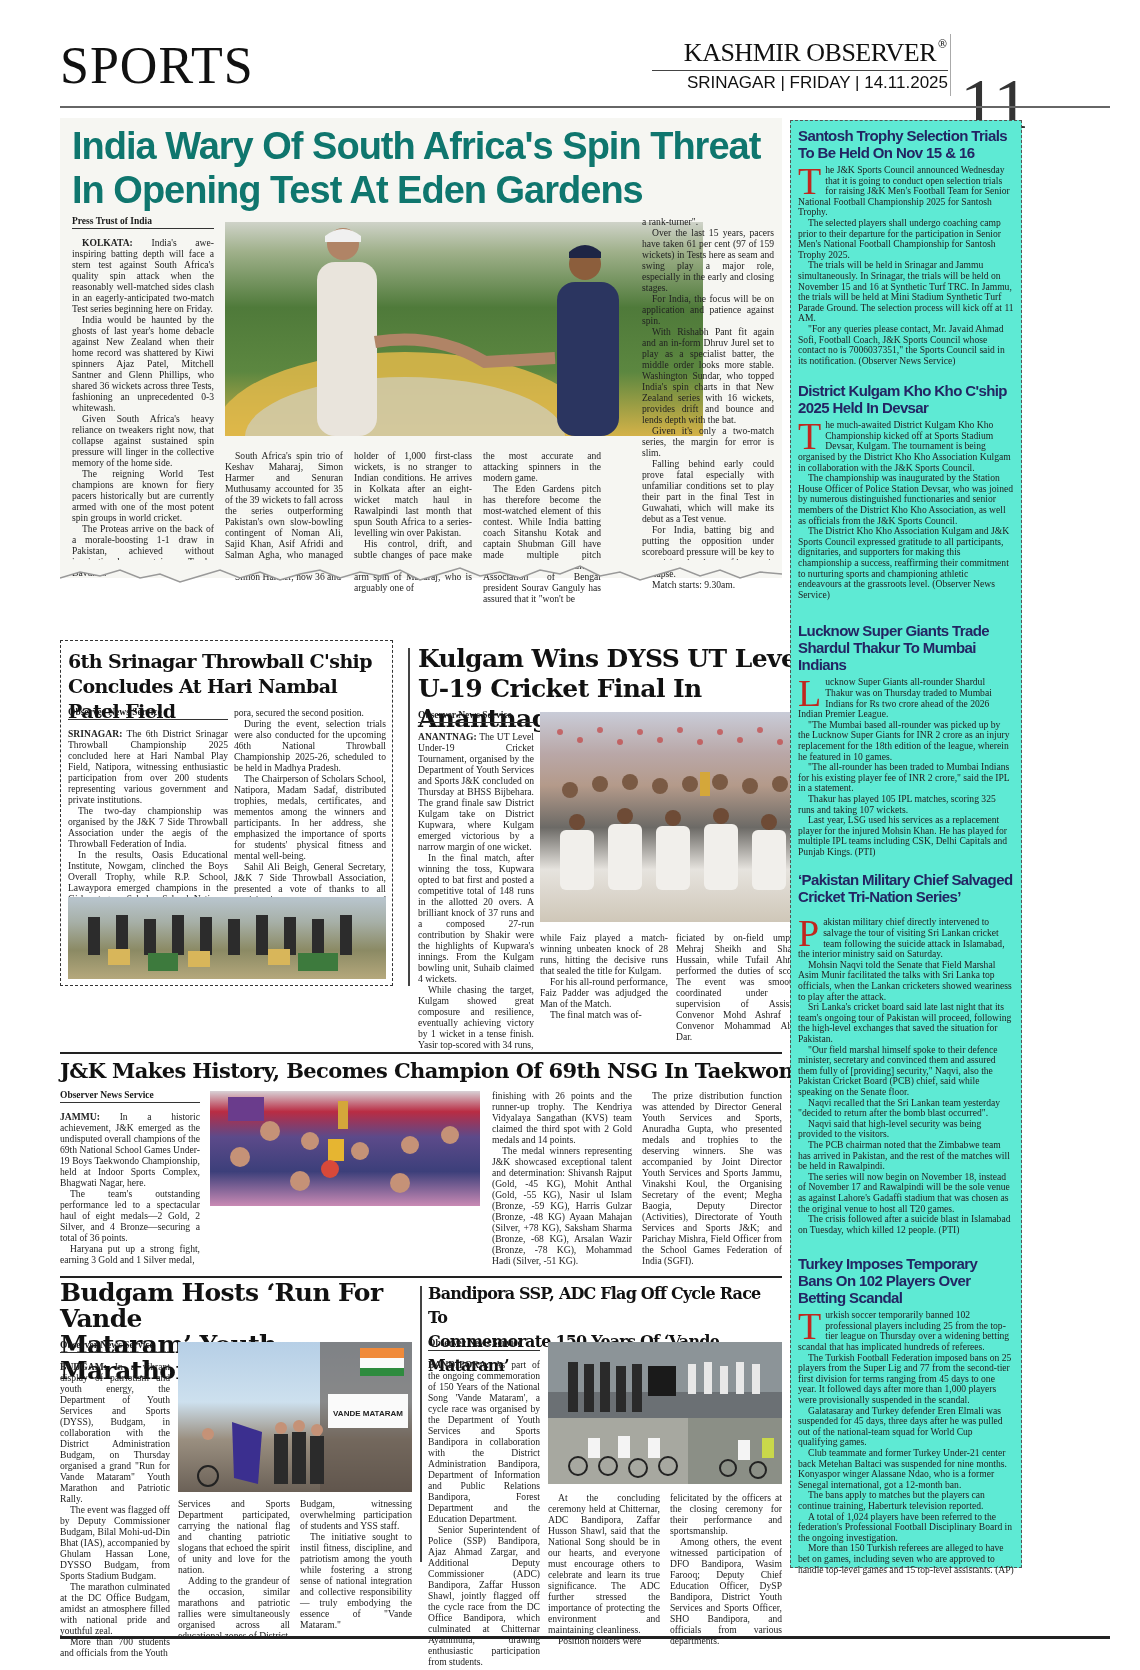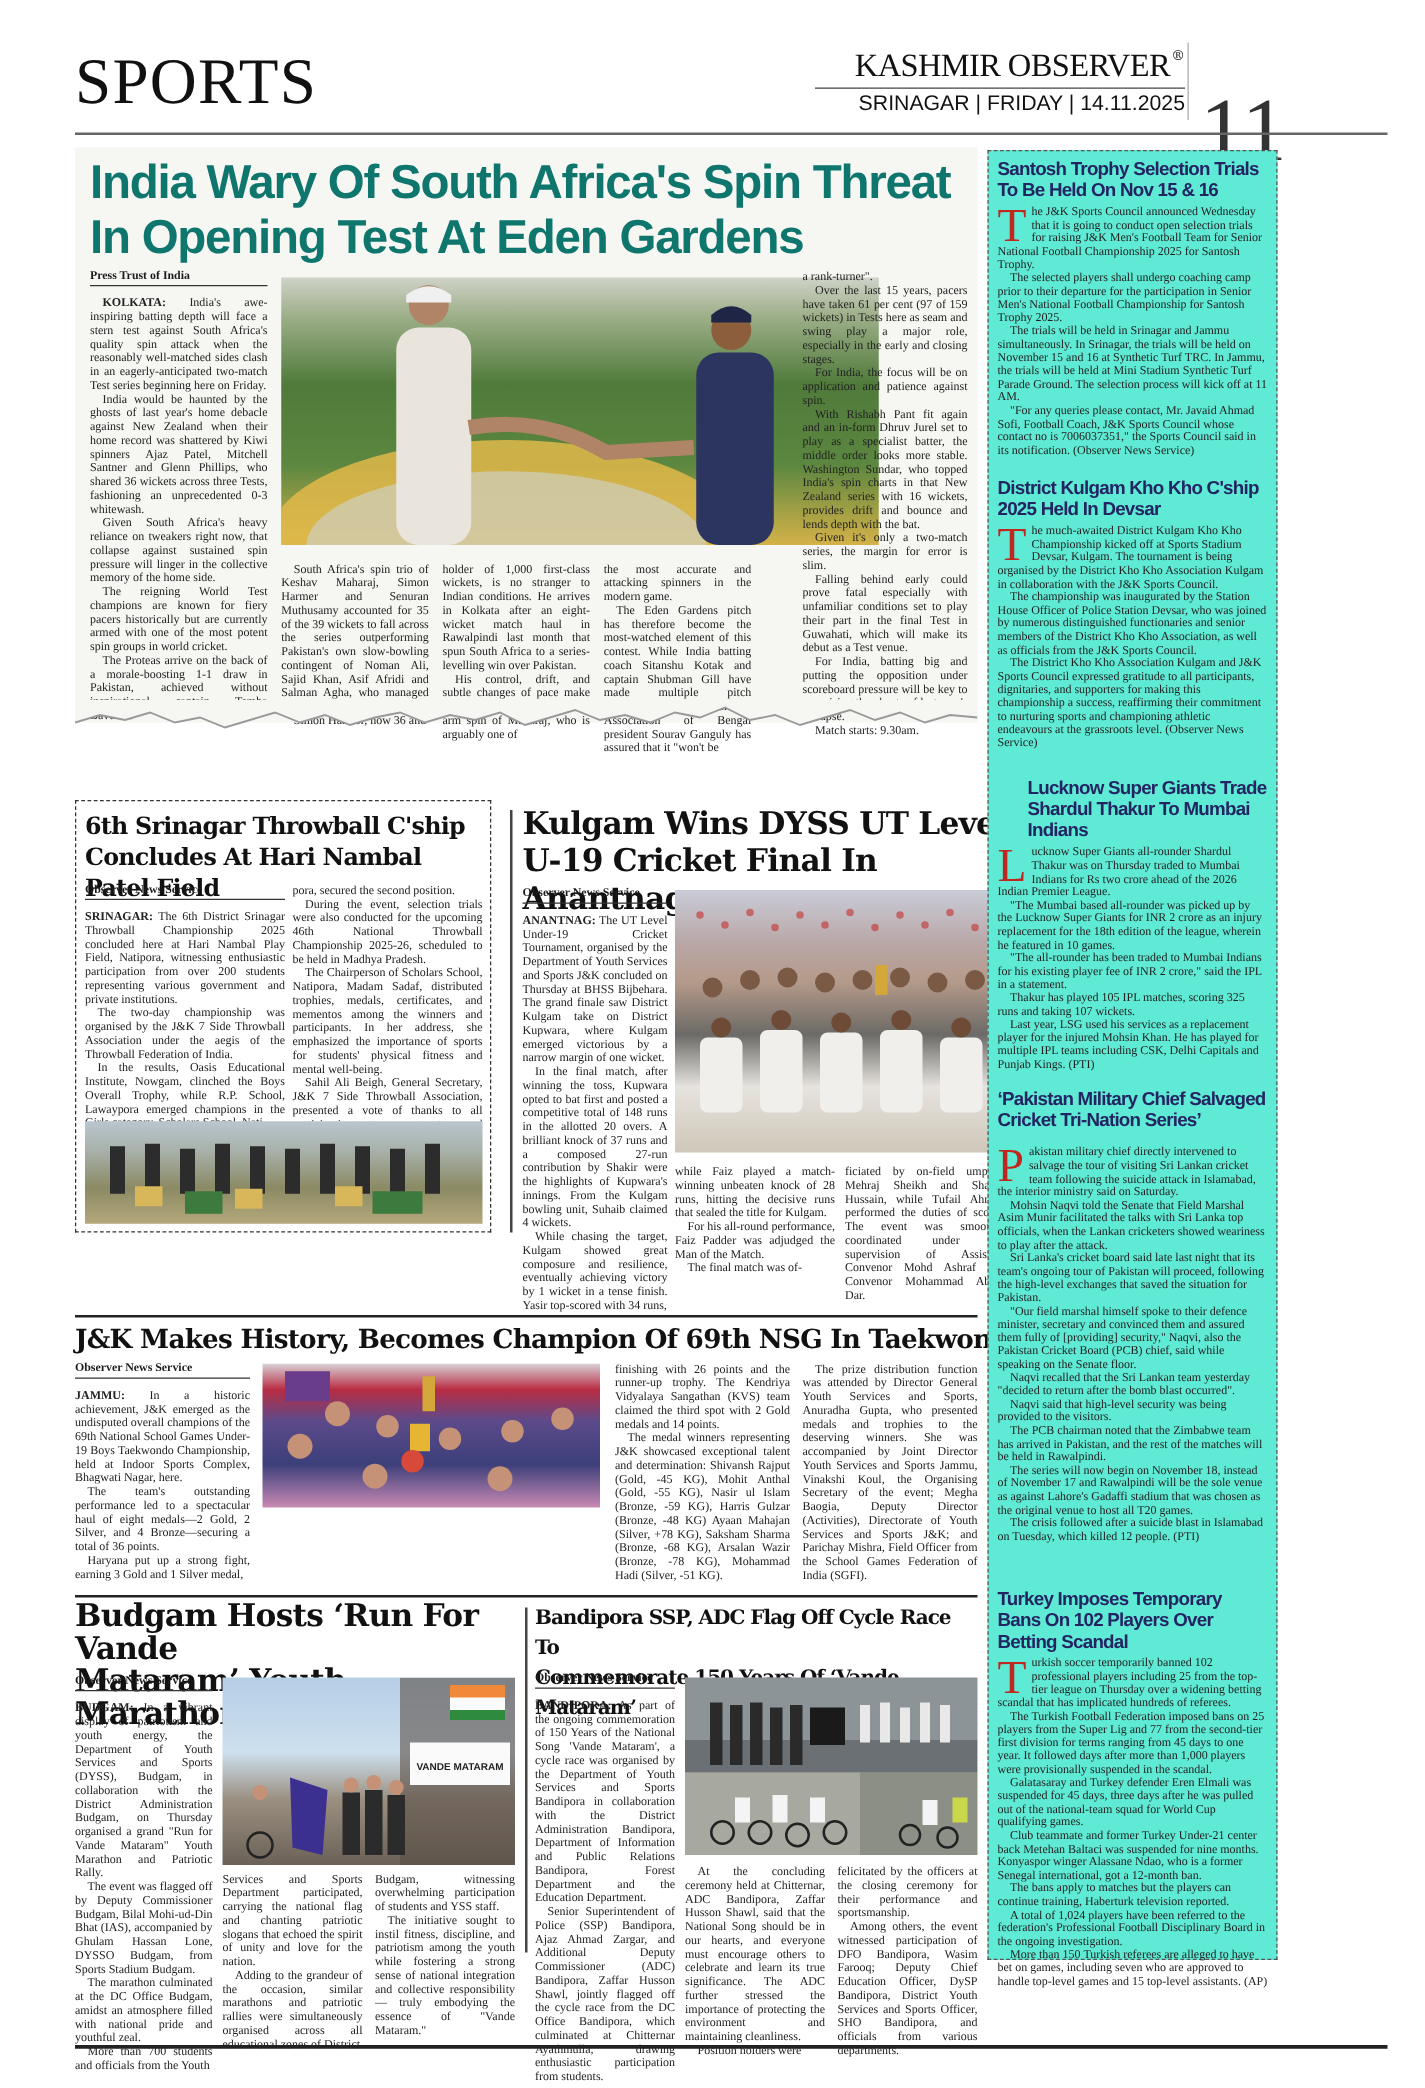--- a/index.html
+++ b/index.html
@@ -378,31 +378,31 @@
     <div style="margin-bottom:22px;">
       <div class="side-head" style="margin-bottom:4px;">District Kulgam Kho Kho C'ship 2025 Held In Devsar</div>
       <div class="side-txt">
         <p style="text-indent:0"><span class="dropcap">T</span><span>he much-awaited District Kulgam Kho Kho Championship kicked off at Sports Stadium Devsar, Kulgam. The tournament is being organised by the District Kho Kho Association Kulgam in collaboration with the J&amp;K Sports Council.</span></p>
         <p>The championship was inaugurated by the Station House Officer of Police Station Devsar, who was joined by numerous distinguished functionaries and senior members of the District Kho Kho Association, as well as officials from the J&amp;K Sports Council.</p>
         <p>The District Kho Kho Association Kulgam and J&amp;K Sports Council expressed gratitude to all participants, dignitaries, and supporters for making this championship a success, reaffirming their commitment to nurturing sports and championing athletic endeavours at the grassroots level. (Observer News Service)</p>
       </div>
     </div>
 
     <div style="margin-bottom:14px;">
-      <div class="side-head" style="margin-bottom:4px;margin-left:24px;">Lucknow Super Giants Trade Shardul Thakur To Mumbai Indians</div>
+      <div class="side-head" style="margin-bottom:4px;">Lucknow Super Giants Trade Shardul Thakur To Mumbai Indians</div>
       <div class="side-txt">
         <p style="text-indent:0"><span class="dropcap">L</span><span>ucknow Super Giants all-rounder Shardul Thakur was on Thursday traded to Mumbai Indians for Rs two crore ahead of the 2026 Indian Premier League.</span></p>
         <p>"The Mumbai based all-rounder was picked up by the Lucknow Super Giants for INR 2 crore as an injury replacement for the 18th edition of the league, wherein he featured in 10 games.</p>
         <p>"The all-rounder has been traded to Mumbai Indians for his existing player fee of INR 2 crore," said the IPL in a statement.</p>
         <p>Thakur has played 105 IPL matches, scoring 325 runs and taking 107 wickets.</p>
         <p>Last year, LSG used his services as a replacement player for the injured Mohsin Khan. He has played for multiple IPL teams including CSK, Delhi Capitals and Punjab Kings. (PTI)</p>
       </div>
     </div>
 
-    <div style="margin-bottom:36px;">
+    <div style="margin-bottom:20px;">
       <div class="side-head" style="margin-bottom:12px;">‘Pakistan Military Chief Salvaged Cricket Tri-Nation Series’</div>
       <div class="side-txt">
         <p style="text-indent:0"><span class="dropcap">P</span><span>akistan military chief directly intervened to salvage the tour of visiting Sri Lankan cricket team following the suicide attack in Islamabad, the interior ministry said on Saturday.</span></p>
         <p>Mohsin Naqvi told the Senate that Field Marshal Asim Munir facilitated the talks with Sri Lanka top officials, when the Lankan cricketers showed weariness to play after the attack.</p>
         <p>Sri Lanka's cricket board said late last night that its team's ongoing tour of Pakistan will proceed, following the high-level exchanges that saved the situation for Pakistan.</p>
         <p>"Our field marshal himself spoke to their defence minister, secretary and convinced them and assured them fully of [providing] security," Naqvi, also the Pakistan Cricket Board (PCB) chief, said while speaking on the Senate floor.</p>
         <p>Naqvi recalled that the Sri Lankan team yesterday "decided to return after the bomb blast occurred".</p>
         <p>Naqvi said that high-level security was being provided to the visitors.</p>
         <p>The PCB chairman noted that the Zimbabwe team has arrived in Pakistan, and the rest of the matches will be held in Rawalpindi.</p>
         <p>The series will now begin on November 18, instead of November 17 and Rawalpindi will be the sole venue as against Lahore's Gadaffi stadium that was chosen as the original venue to host all T20 games.</p>

